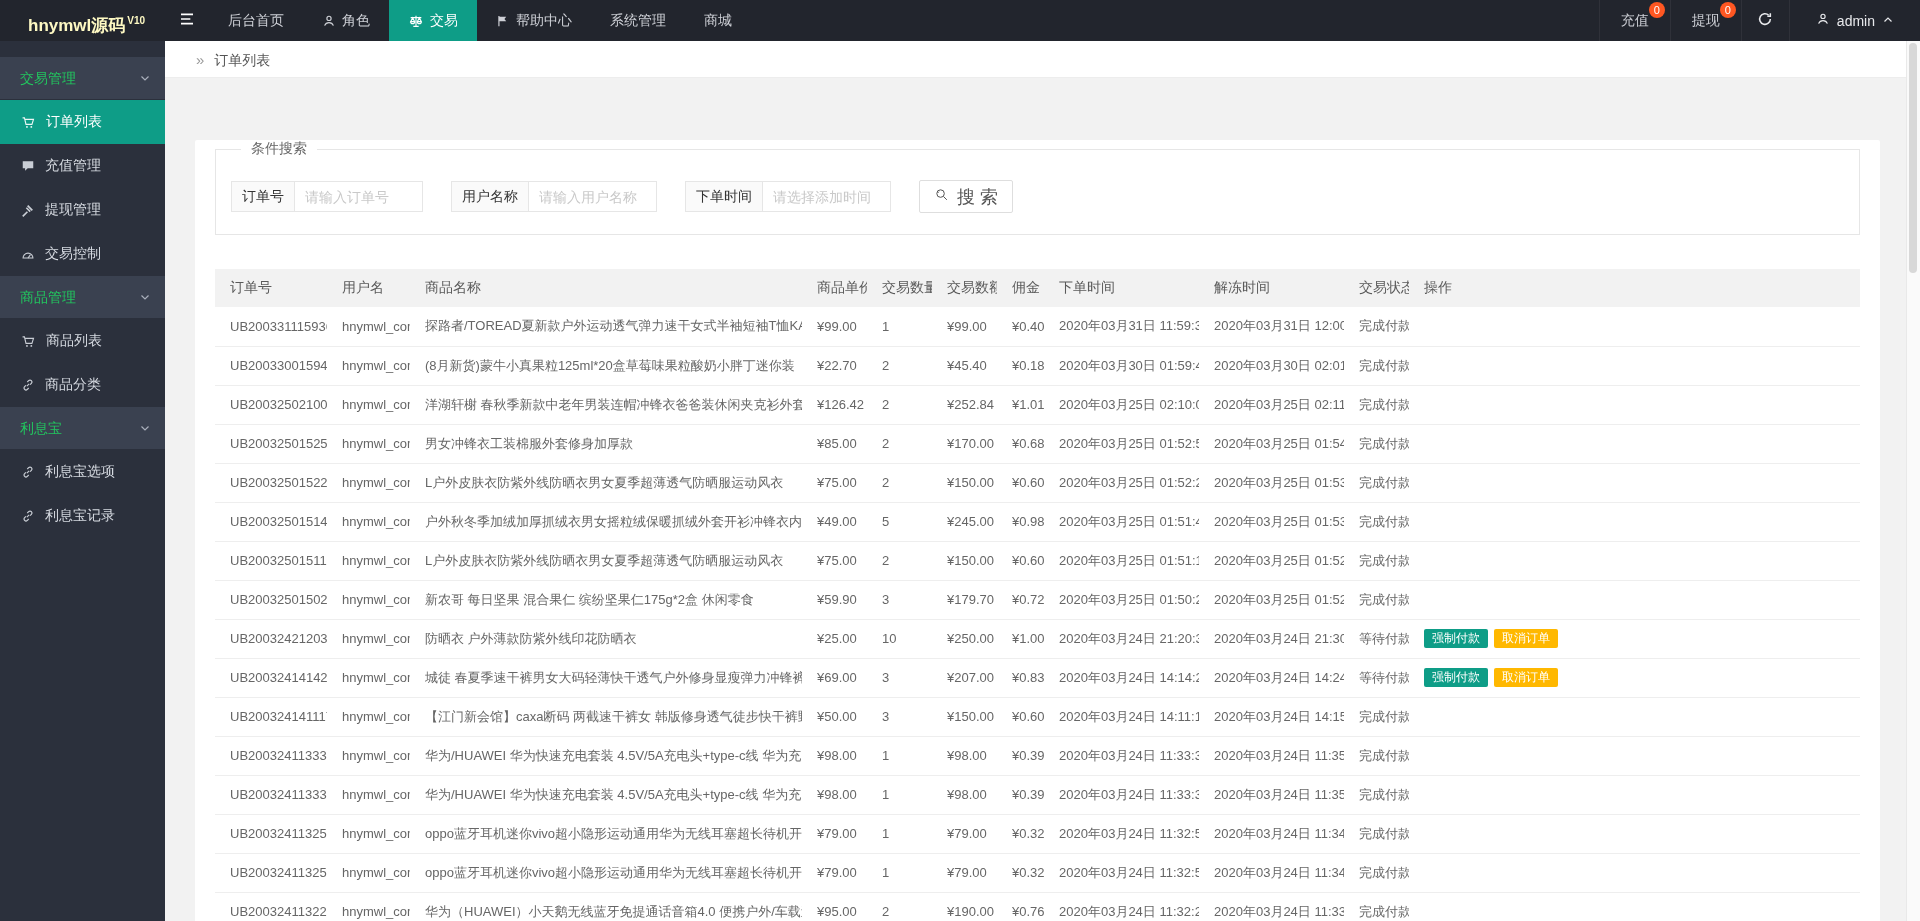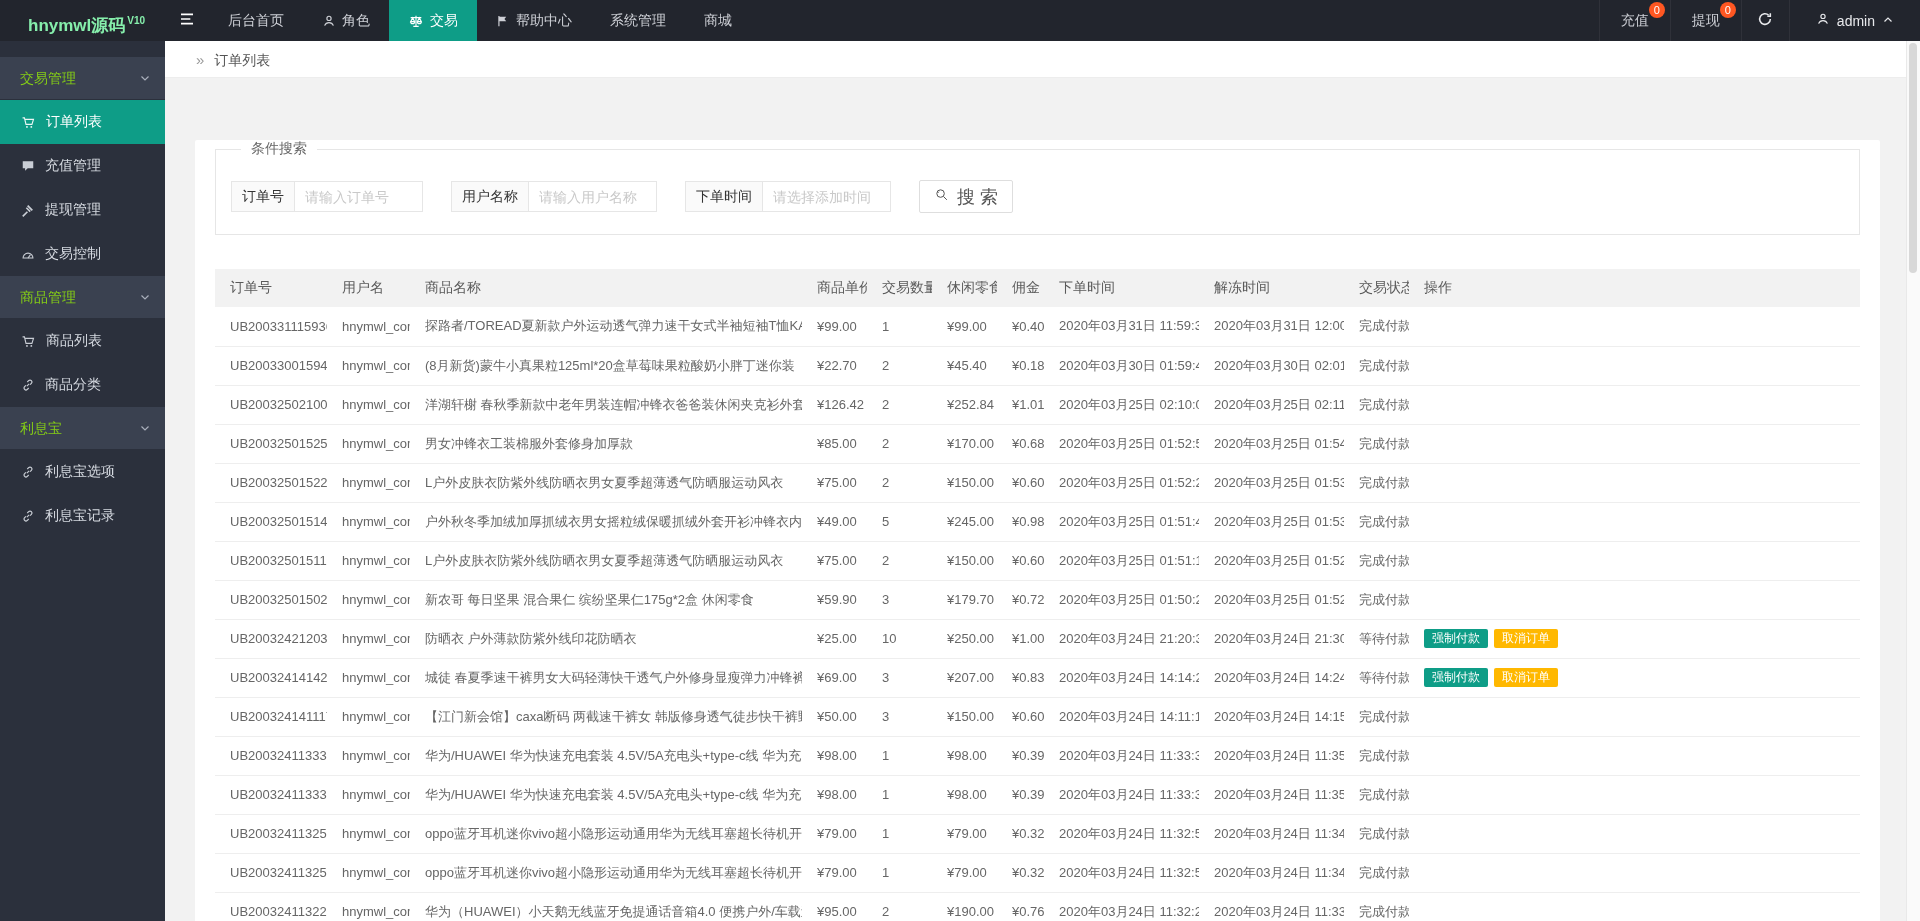--- a/index.html
+++ b/index.html
@@ -1,35 +1,35 @@
 <!DOCTYPE html>
 <html><head>
 <meta charset="utf-8">
 <style>
   * { margin:0; padding:0; box-sizing:border-box; }
   html,body { width:1920px; height:921px; overflow:hidden; font-family:"Liberation Sans","DejaVu Sans",sans-serif; background:#f2f2f2; }
 
   
   .topbar { height:41px; background:#22252d; display:flex; align-items:stretch; color:#ced0d6; }
-  .logo { width:165px; line-height:41px; padding-left:28px; color:#86efac; font-size:17px; font-weight:bold; flex:none; }
+  .logo { width:165px; line-height:41px; padding-left:28px; color:#fef9c3; font-size:17px; font-weight:bold; flex:none; }
   .logo sup { font-size:10px; font-weight:bold; margin-left:2px; }
   .hamburger { width:44px; display:flex; align-items:center; justify-content:center; color:#fff; cursor:pointer; }
   .nav-item { padding:0 19px; display:flex; align-items:center; gap:6px; font-size:14px; cursor:pointer;font-family:Liberation Mono, monospace; }
   .nav-item.active { background:#0e9d87; color:#fff; }
   .nav-ic { display:flex; align-items:center; }
   .tb-spacer { flex:1; }
   .tb-shortcut { position:relative; display:flex; align-items:center; padding:0 21px; font-size:14px; border-left:1px solid rgba(255,255,255,.06); cursor:pointer; }
   .badge { position:absolute; top:2px; right:5px; background:#ff5722; color:#fff; font-size:11px; min-width:16px; height:16px; line-height:16px; border-radius:8px; text-align:center; padding:0 3px; }
   .tb-refresh { width:48px; display:flex; align-items:center; justify-content:center; color:#e8e9ec; border-left:1px solid rgba(255,255,255,.06); cursor:pointer; }
   .tb-user { display:flex; align-items:center; gap:7px; padding:0 26px; font-size:14px; color:#e8e9ec; border-left:1px solid rgba(255,255,255,.06); cursor:pointer; }
 
   
   .layout { display:flex; height:880px; }
   .sidebar { width:165px; flex:none; background:#2b303c; padding-top:16px; }
-  .side-group { position:relative; height:42px; line-height:42px; background:#3a4150; color:#84cc16; font-size:14px; padding-left:20px; margin-bottom:1px; cursor:pointer; }
+  .side-group { position:relative; height:42px; line-height:42px; background:#3a4150; color:#22c55e; font-size:14px; padding-left:20px; margin-bottom:1px; cursor:pointer; }
   .side-group .chev { position:absolute; right:14px; top:0; height:100%; display:flex; align-items:center; color:#a9afbb; }
   .side-item { height:44px; display:flex; align-items:center; gap:10px; padding-left:21px; color:#d7dbe2; font-size:14px; cursor:pointer; }
   .side-item .ic { display:flex; align-items:center; opacity:.92; }
   .side-item.active { background:#0e9d87; color:#fff; }
 
   .main { flex:1; background:#f2f2f2; position:relative; overflow:hidden; }
   .breadcrumb { height:37px; line-height:37px; background:#fff; padding-left:31px; font-size:14px; color:#555; border-bottom:1px solid #ededed; }
   .breadcrumb .arrow { color:#9a9a9a; margin-right:10px; font-size:15px; }
 
   .card { margin:18px 40px 0 30px; background:#fff; border-radius:2px; padding:0 20px 40px; min-height:830px; }
@@ -279,21 +279,21 @@
             <col class="c10">
             <col class="c11">
         </colgroup>
         <thead>
             <tr>
               <th>订单号</th>
               <th>用户名</th>
               <th>商品名称</th>
               <th>商品单价</th>
               <th>交易数量</th>
-              <th>休闲零食</th>
+              <th>交易数额</th>
               <th>佣金</th>
               <th>下单时间</th>
               <th>解冻时间</th>
               <th>交易状态</th>
               <th>操作</th>
             </tr>
           </thead>
         <tbody>
             <tr>
               <td>UB2003311159366848</td>

